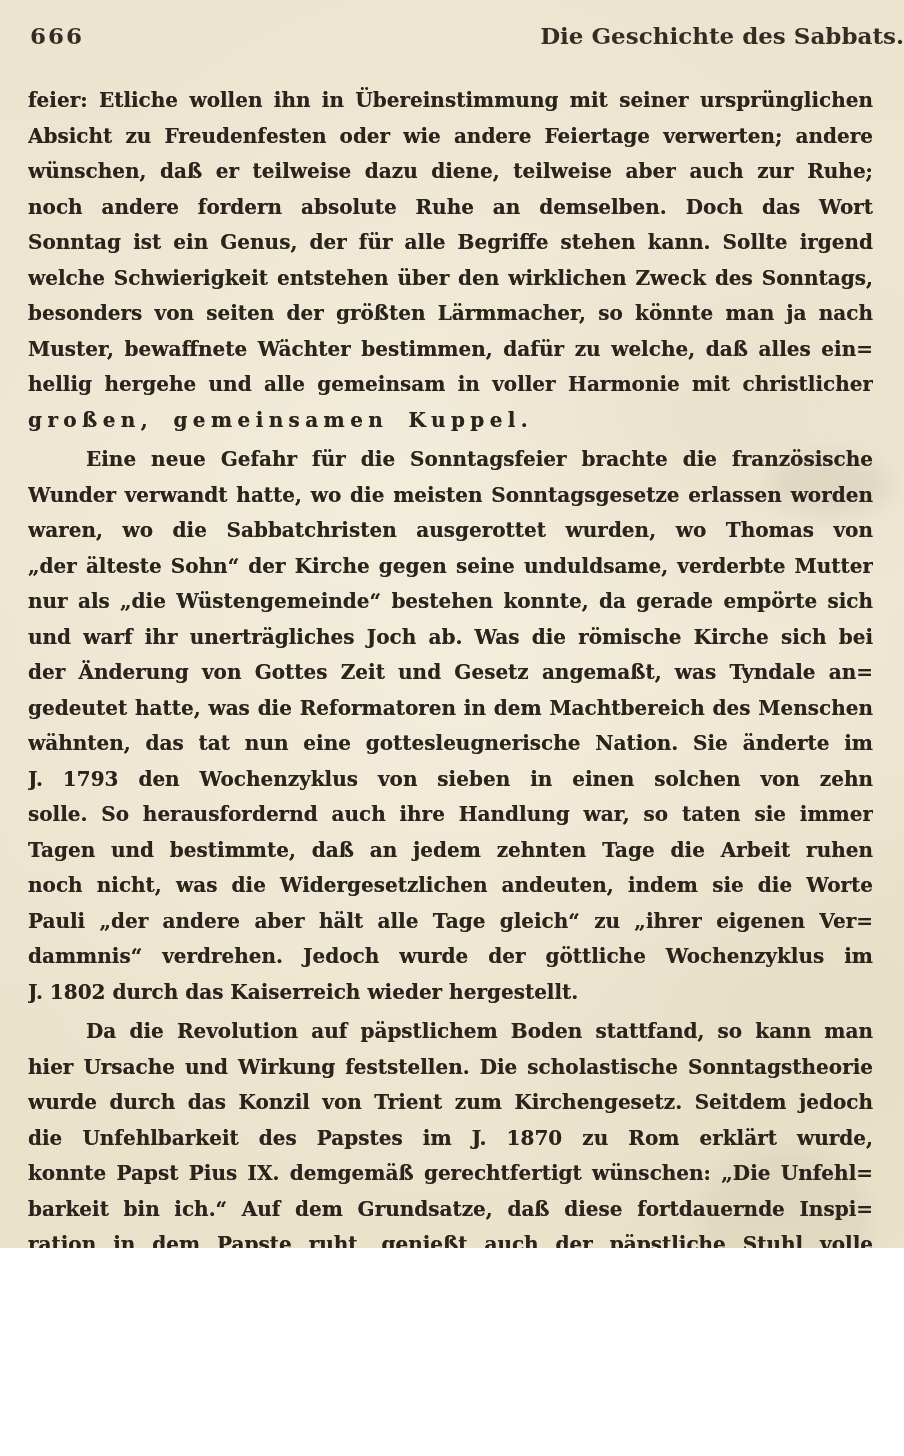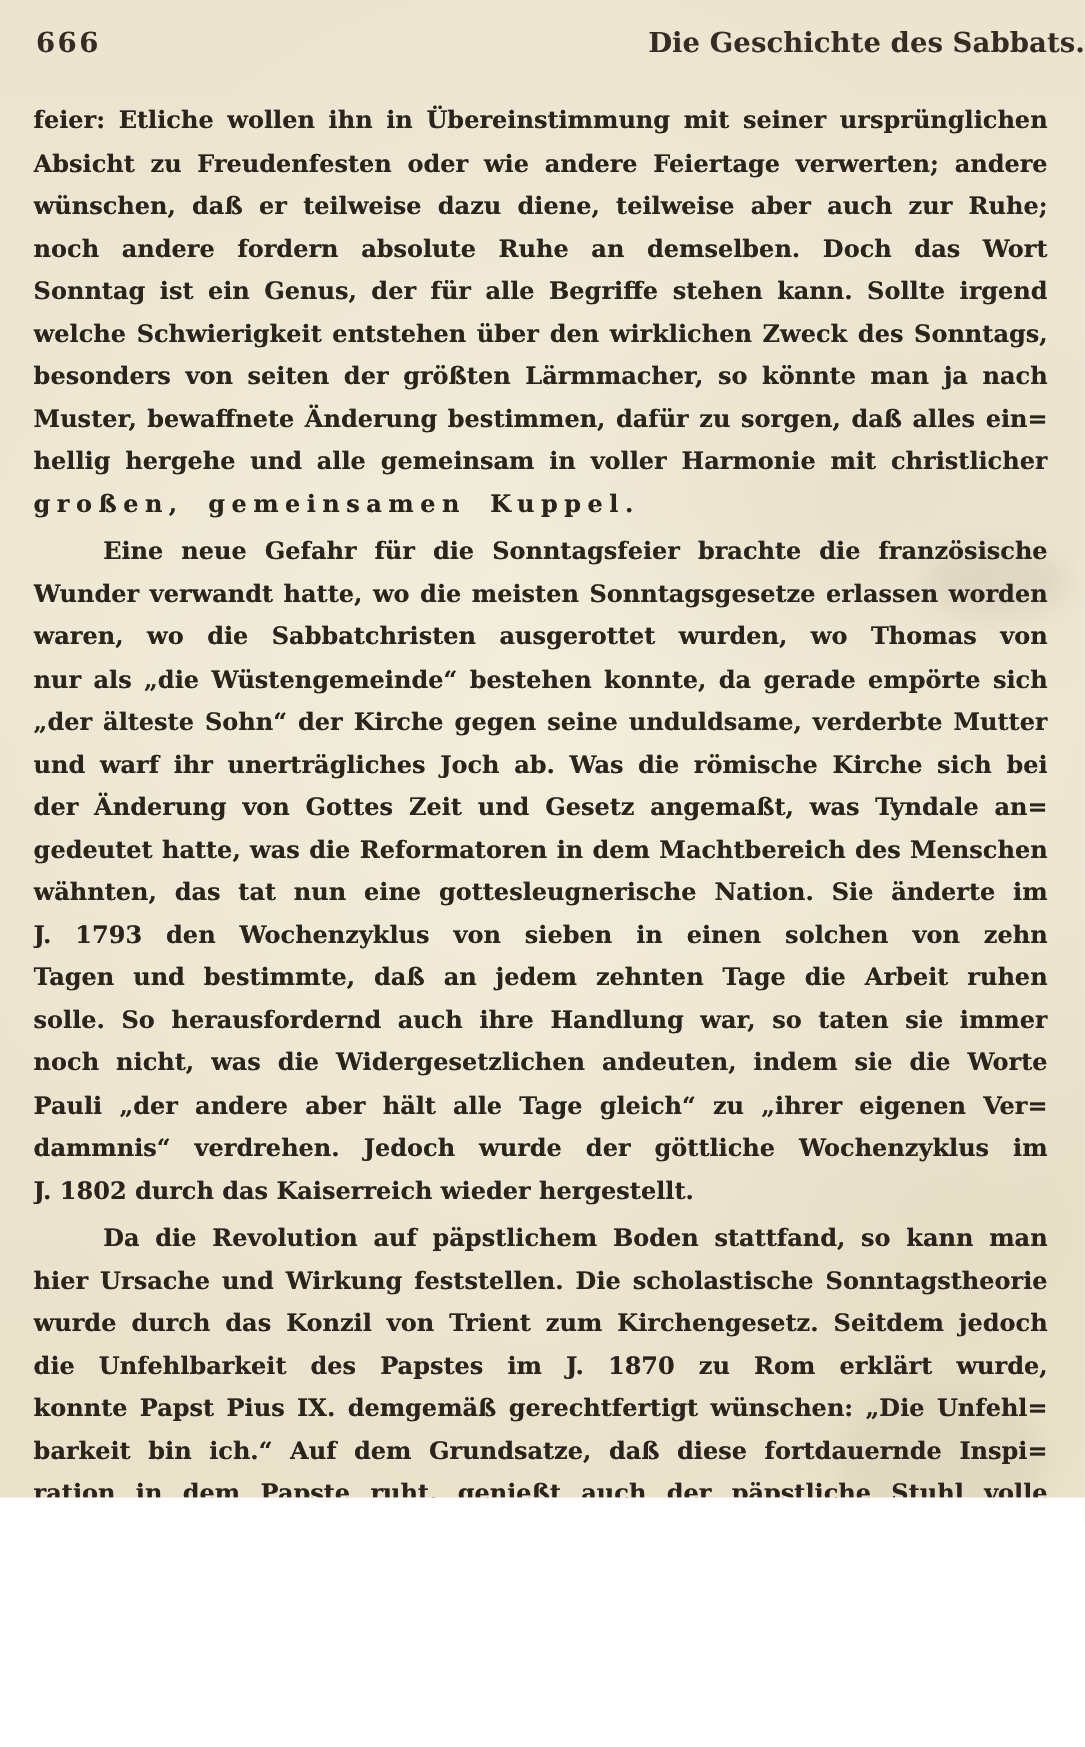--- a/index.html
+++ b/index.html
@@ -56,38 +56,38 @@
   <div class="textblock">
 
     <div class="para">
       <div class="line">feier: Etliche wollen ihn in Übereinstimmung mit seiner ursprünglichen</div>
       <div class="line">Absicht zu Freudenfesten oder wie andere Feiertage verwerten; andere</div>
       <div class="line">wünschen, daß er teilweise dazu diene, teilweise aber auch zur Ruhe;</div>
       <div class="line">noch andere fordern absolute Ruhe an demselben. Doch das Wort</div>
       <div class="line">Sonntag ist ein Genus, der für alle Begriffe stehen kann. Sollte irgend</div>
       <div class="line">welche Schwierigkeit entstehen über den wirklichen Zweck des Sonntags,</div>
       <div class="line">besonders von seiten der größten Lärmmacher, so könnte man ja nach</div>
-      <div class="line">Muster, bewaffnete Änderung bestimmen, dafür zu sorgen, daß alles ein=</div>
+      <div class="line">Muster, bewaffnete Wächter bestimmen, dafür zu welche, daß alles ein=</div>
       <div class="line">hellig hergehe und alle gemeinsam in voller Harmonie mit christlicher</div>
       <div class="line pend sp">großen, gemeinsamen Kuppel.</div>
     </div>
 
     <div class="para">
       <div class="line ind">Eine neue Gefahr für die Sonntagsfeier brachte die französische</div>
       <div class="line">Wunder verwandt hatte, wo die meisten Sonntagsgesetze erlassen worden</div>
       <div class="line">waren, wo die Sabbatchristen ausgerottet wurden, wo Thomas von</div>
+      <div class="line">„der älteste Sohn“ der Kirche gegen seine unduldsame, verderbte Mutter</div>
       <div class="line">nur als „die Wüstengemeinde“ bestehen konnte, da gerade empörte sich</div>
-      <div class="line">„der älteste Sohn“ der Kirche gegen seine unduldsame, verderbte Mutter</div>
       <div class="line">und warf ihr unerträgliches Joch ab. Was die römische Kirche sich bei</div>
       <div class="line">der Änderung von Gottes Zeit und Gesetz angemaßt, was Tyndale an=</div>
       <div class="line">gedeutet hatte, was die Reformatoren in dem Machtbereich des Menschen</div>
       <div class="line">wähnten, das tat nun eine gottesleugnerische Nation. Sie änderte im</div>
       <div class="line">J. 1793 den Wochenzyklus von sieben in einen solchen von zehn</div>
+      <div class="line">solle. So herausfordernd auch ihre Handlung war, so taten sie immer</div>
       <div class="line">Tagen und bestimmte, daß an jedem zehnten Tage die Arbeit ruhen</div>
-      <div class="line">solle. So herausfordernd auch ihre Handlung war, so taten sie immer</div>
       <div class="line">noch nicht, was die Widergesetzlichen andeuten, indem sie die Worte</div>
       <div class="line">Pauli „der andere aber hält alle Tage gleich“ zu „ihrer eigenen Ver=</div>
       <div class="line">dammnis“ verdrehen. Jedoch wurde der göttliche Wochenzyklus im</div>
       <div class="line pend">J. 1802 durch das Kaiserreich wieder hergestellt.</div>
     </div>
 
     <div class="para">
       <div class="line ind">Da die Revolution auf päpstlichem Boden stattfand, so kann man</div>
       <div class="line">hier Ursache und Wirkung feststellen. Die scholastische Sonntagstheorie</div>
       <div class="line">wurde durch das Konzil von Trient zum Kirchengesetz. Seitdem jedoch</div>

